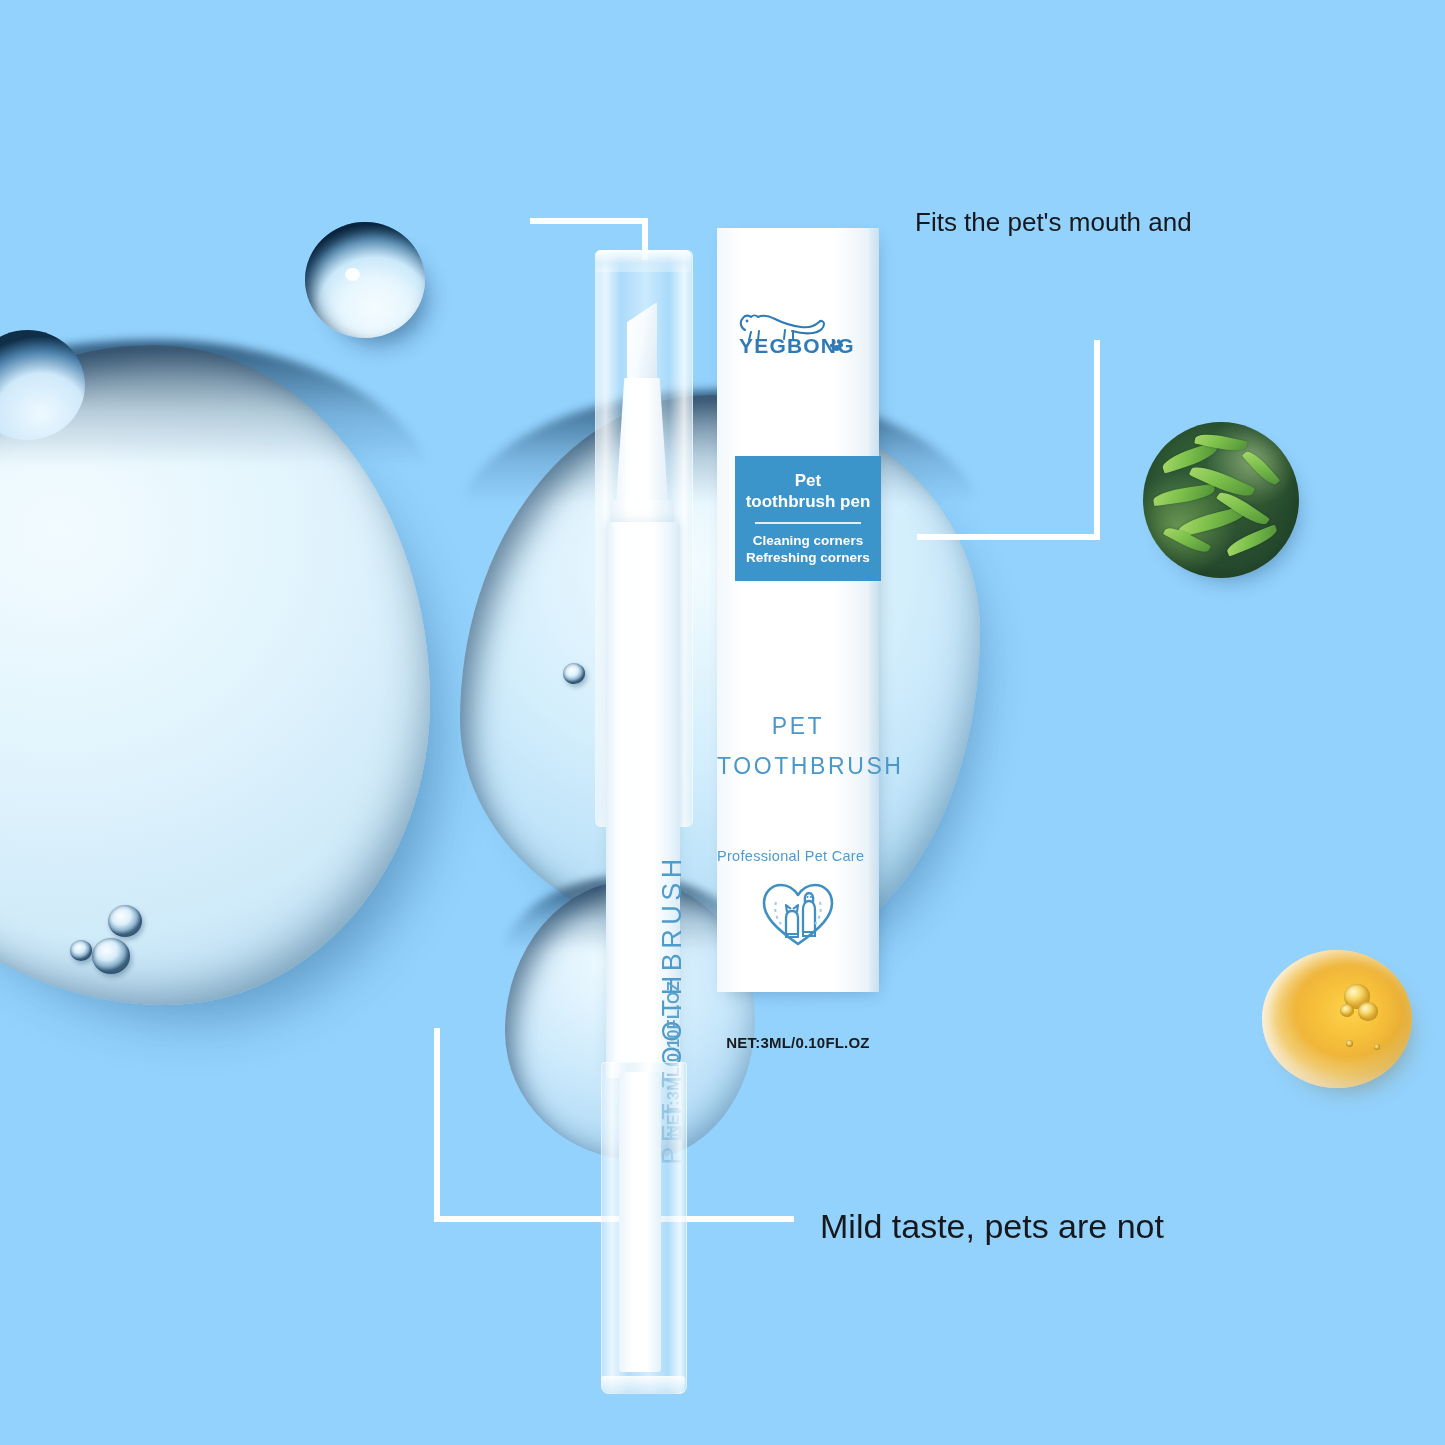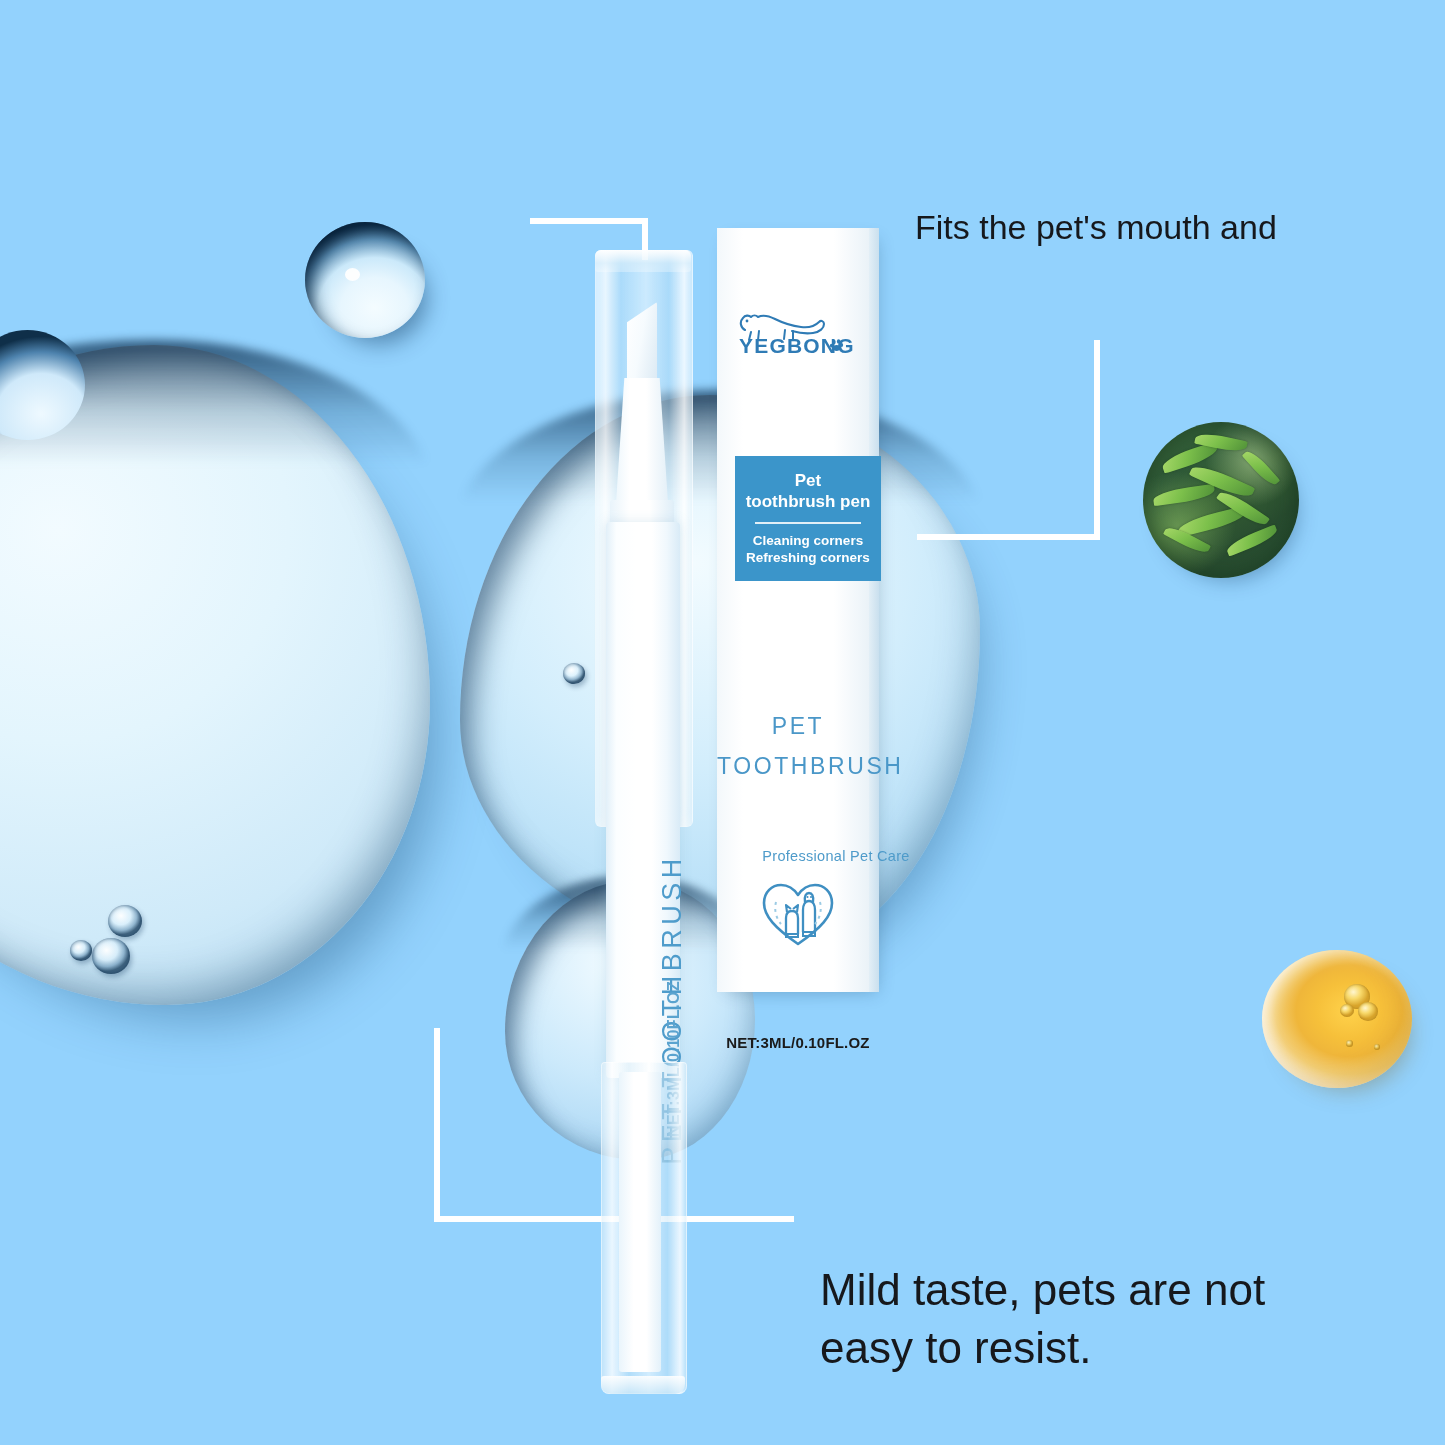--- a/index.html
+++ b/index.html
@@ -212,34 +212,34 @@
     background:#3b95ca;color:#ffffff;text-align:center;
   }
   .band-title{font-size:17px;font-weight:700;line-height:1.25;}
   .band-rule{height:2px;background:rgba(255,255,255,.85);margin:9px 14px 8px;}
   .band-sub{font-size:13.5px;font-weight:700;line-height:1.32;}
   .box-mid{
     position:absolute;left:0;top:478px;width:100%;text-align:center;
     color:#4a97c8;font-size:23px;letter-spacing:2.6px;line-height:1.75;font-weight:500;
   }
   .box-care{
-    position:absolute;left:0;top:620px;width:100%;text-align:center;
-    color:#4e9bca;font-size:14.5px;letter-spacing:.3px;font-weight:500;padding-left:38px;
+    position:absolute;left:0;top:620px;width:100%;
+    color:#4e9bca;font-size:14.5px;letter-spacing:.3px;font-weight:500;
   }
   .box-heart{position:absolute;left:50%;top:650px;transform:translateX(-50%);}
   .box-net{
     position:absolute;left:0;top:806px;width:100%;text-align:center;
     color:#1a1a1a;font-size:15px;font-weight:700;letter-spacing:.2px;
   }
 
   
   .cap{position:absolute;color:#16181c;font-weight:400;}
   #headline{left:72px;top:100px;font-size:40px;letter-spacing:.2px;white-space:nowrap;}
-  #cap-right{left:915px;top:205px;font-size:34px;line-height:1.32;}
-  #cap-bottom{left:820px;top:1261px;font-size:44px;line-height:1.32;}
+  #cap-right{left:915px;top:205px;font-size:26px;line-height:1.32;}
+  #cap-bottom{left:820px;top:1204px;font-size:34px;line-height:1.32;}
 </style>
 </head>
 <body>
 
 <div id="stage">
 
   <div class="blob blob-left"></div>
   <div class="blob blob-left-rim"></div>
 
   <div class="blob blob-mid"></div>
@@ -361,16 +361,15 @@
     <div class="box-net">NET:3ML/0.10FL.OZ</div>
   </div>
 
 
   <div class="cap" id="cap-right">
     <div>Fits the pet's mouth and</div>
   </div>
 
   <div class="cap" id="cap-bottom">
     <div>Mild taste, pets are not</div>
-    <div>easy to resist.</div>
   </div>
 
 </div>
 
 </body></html>

